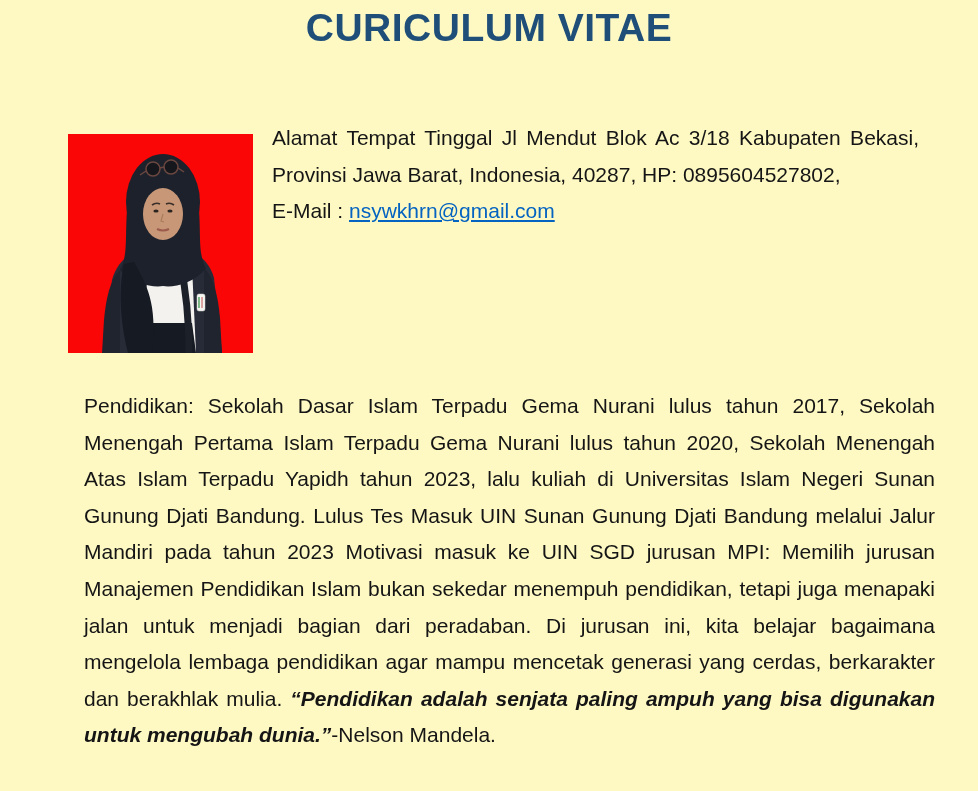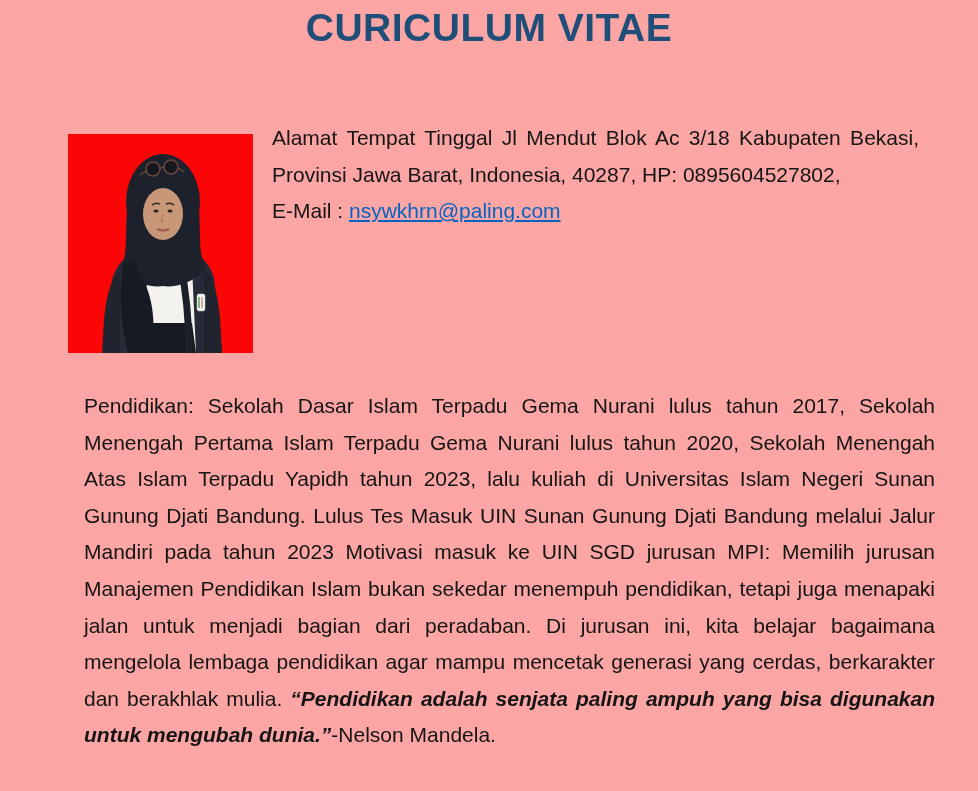--- a/index.html
+++ b/index.html
@@ -1,20 +1,20 @@
 <!DOCTYPE html>
 <html><head>
 <meta charset="utf-8">
 <style>
   html, body { margin: 0; padding: 0; background: #ffffff; }
   .page {
     position: relative;
     width: 978px;
     height: 791px;
-    background: #fca5a5;
+    background: #fef9c3;
     overflow: hidden;
     font-family: "Liberation Sans", sans-serif;
     color: #151515;
   }
   .title {
     position: absolute;
     top: 6px; left: 0; right: 0;
     margin: 0;
     text-align: center;
     font-size: 39px;
@@ -113,18 +113,18 @@
       <g>
         <rect x="129" y="160" width="8" height="17" rx="2" fill="#f5f5f2" stroke="#d0d0cb" stroke-width="0.5"></rect>
         <line x1="131" y1="163" x2="131" y2="174" stroke="#4da05a" stroke-width="1.4"></line>
         <line x1="134" y1="163" x2="134" y2="174" stroke="#c05555" stroke-width="1"></line>
       </g>
     </svg>
   </div>
 
   <div class="bio-text">
     <p>Alamat Tempat Tinggal Jl Mendut Blok Ac 3/18 Kabupaten Bekasi, Provinsi Jawa Barat, Indonesia, 40287, HP: 0895604527802,</p>
-    <p class="email-line"><span>E-Mail : </span><a href="#" class="email-link">nsywkhrn@paling.com</a></p>
+    <p class="email-line"><span>E-Mail : </span><a href="#" class="email-link">nsywkhrn@gmail.com</a></p>
   </div>
 
   <p class="education"><span>Pendidikan: Sekolah Dasar Islam Terpadu Gema Nurani lulus tahun 2017, Sekolah Menengah Pertama Islam Terpadu Gema Nurani lulus tahun 2020, Sekolah Menengah Atas Islam Terpadu Yapidh tahun 2023, lalu kuliah di Universitas Islam Negeri Sunan Gunung Djati Bandung. Lulus Tes Masuk UIN Sunan Gunung Djati Bandung melalui Jalur Mandiri pada tahun 2023 Motivasi masuk ke UIN SGD jurusan MPI: Memilih jurusan Manajemen Pendidikan Islam bukan sekedar menempuh pendidikan, tetapi juga menapaki jalan untuk menjadi bagian dari peradaban. Di jurusan ini, kita belajar bagaimana mengelola lembaga pendidikan agar mampu mencetak generasi yang cerdas, berkarakter dan berakhlak mulia. </span><span class="quote">“Pendidikan adalah senjata paling ampuh yang bisa digunakan untuk mengubah dunia.”</span><span>-Nelson Mandela.</span></p>
 
 </div>
 
 </body></html>

